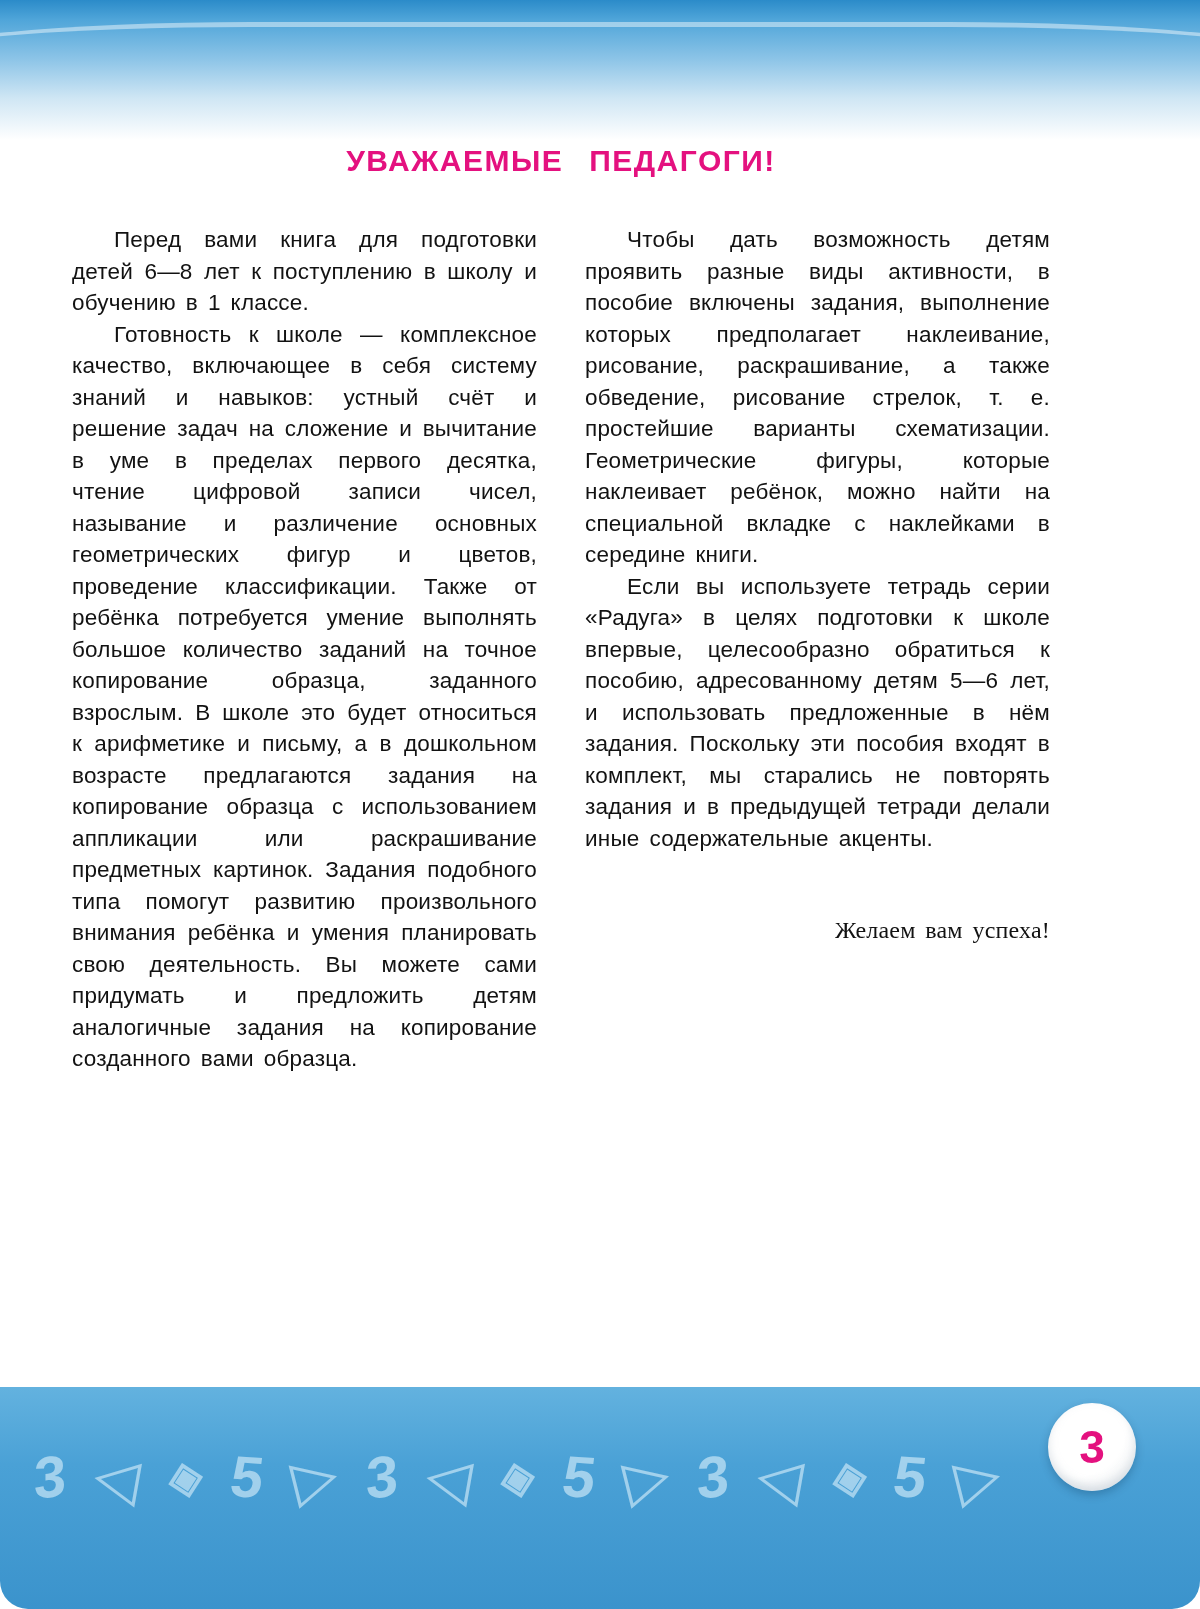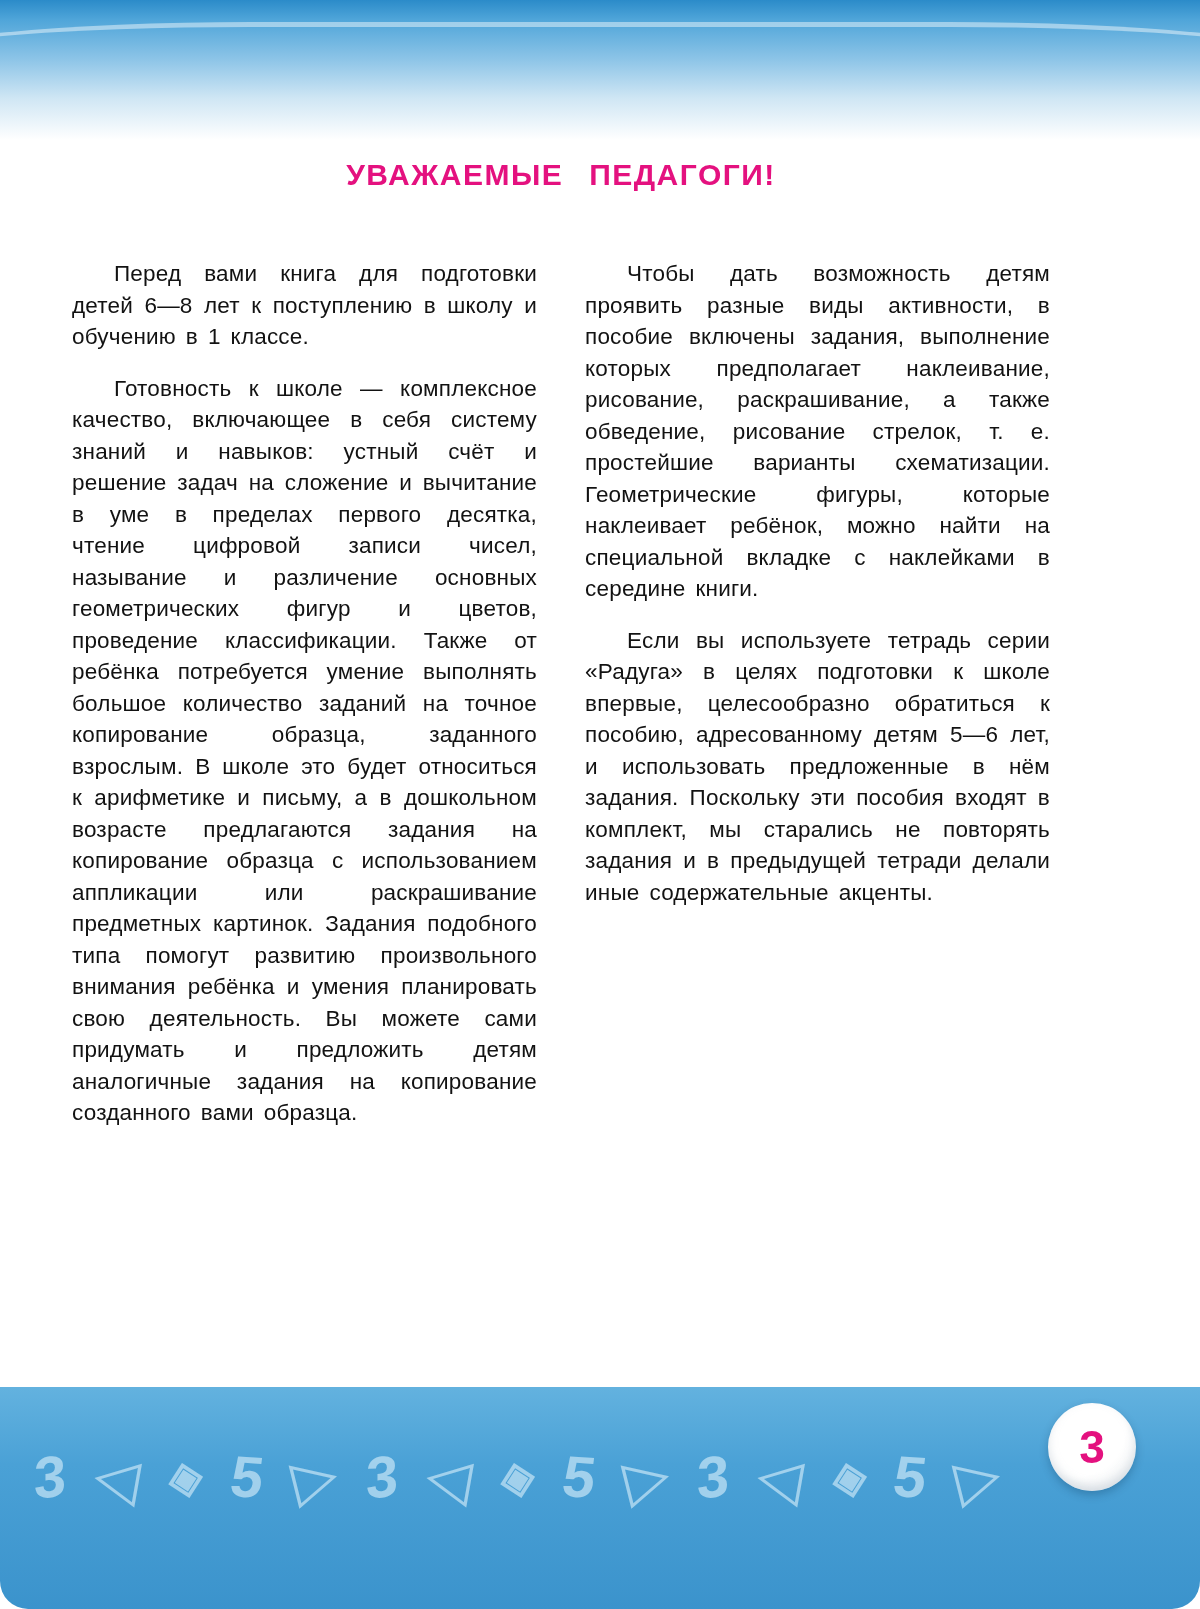--- a/index.html
+++ b/index.html
@@ -21,21 +21,21 @@
       #2b8bc9 0%, #4fa5d9 14%, #8cc4e7 42%, #cfe6f4 70%, #ffffff 100%);
   }
   .top-band .wave {
     position:absolute; top:22px; left:-8%; width:116%; height:70px;
     border-radius:50% / 100%;
     border-top:5px solid rgba(255,255,255,0.45);
   }
 
   
   .content {
-    position:absolute; top:158px; left:72px; width:978px;
+    position:absolute; top:144px; left:72px; width:978px;
   }
   .heading {
     text-align:center;
     color:#e4117f;
     font-size:30px;
     font-weight:bold;
     letter-spacing:1.5px;
     word-spacing:16px;
     margin-bottom:46px;
   }
@@ -43,21 +43,21 @@
   .col {
     flex:1;
     text-align:justify;
     font-size:22.5px;
     line-height:1.40;
     color:#121212;
     font-weight:500;
     word-spacing:3.5px;
     letter-spacing:0.2px;
   }
-  .col p { text-indent:42px; hyphens:auto;margin-top:20px; }
+  .col p { text-indent:42px; hyphens:auto; }
   .closing {
     margin-top:60px;
     text-align:right;
     font-family:"Liberation Serif", serif;
     font-weight:normal;
     font-size:24px;
     text-indent:0;
     color:#121212;
   }
 
@@ -111,20 +111,21 @@
     <h1 class="heading">УВАЖАЕМЫЕ ПЕДАГОГИ!</h1>
 
     <div class="columns">
       <div class="col">
         <p>Перед вами книга для подготовки детей 6—8 лет к поступлению в школу и обучению в 1 классе.</p>
         <p>Готовность к школе — комплексное качество, включающее в себя систему знаний и навыков: устный счёт и решение задач на сложение и вычитание в уме в пределах первого десятка, чтение цифровой записи чисел, называние и различение основных геометрических фигур и цветов, проведение классификации. Также от ребёнка потребуется умение выполнять большое количество заданий на точное копирование образца, заданного взрослым. В школе это будет относиться к арифметике и письму, а в дошкольном возрасте предлагаются задания на копирование образца с использованием аппликации или раскрашивание предметных картинок. Задания подобного типа помогут развитию произвольного внимания ребёнка и умения планировать свою деятельность. Вы можете сами придумать и предложить детям аналогичные задания на копирование созданного вами образца.</p>
       </div>
       <div class="col">
         <p>Чтобы дать возможность детям проявить разные виды активности, в пособие включены задания, выполнение которых предполагает наклеивание, рисование, раскрашивание, а также обведение, рисование стрелок, т. е. простейшие варианты схематизации. Геометрические фигуры, которые наклеивает ребёнок, можно найти на специальной вкладке с наклейками в середине книги.</p>
         <p>Если вы используете тетрадь серии «Радуга» в целях подготовки к школе впервые, целесообразно обратиться к пособию, адресованному детям 5—6 лет, и использовать предложенные в нём задания. Поскольку эти пособия входят в комплект, мы старались не повторять задания и в предыдущей тетради делали иные содержательные акценты.</p>
+        <p class="closing">Желаем вам успеха!</p>
       </div>
     </div>
   </div>
 
   <div class="bottom-band">
     <div class="pattern">
       <span class="glyph">3</span>
       <span class="glyph">◁</span>
       <span class="glyph">◈</span>
       <span class="glyph">5</span>

